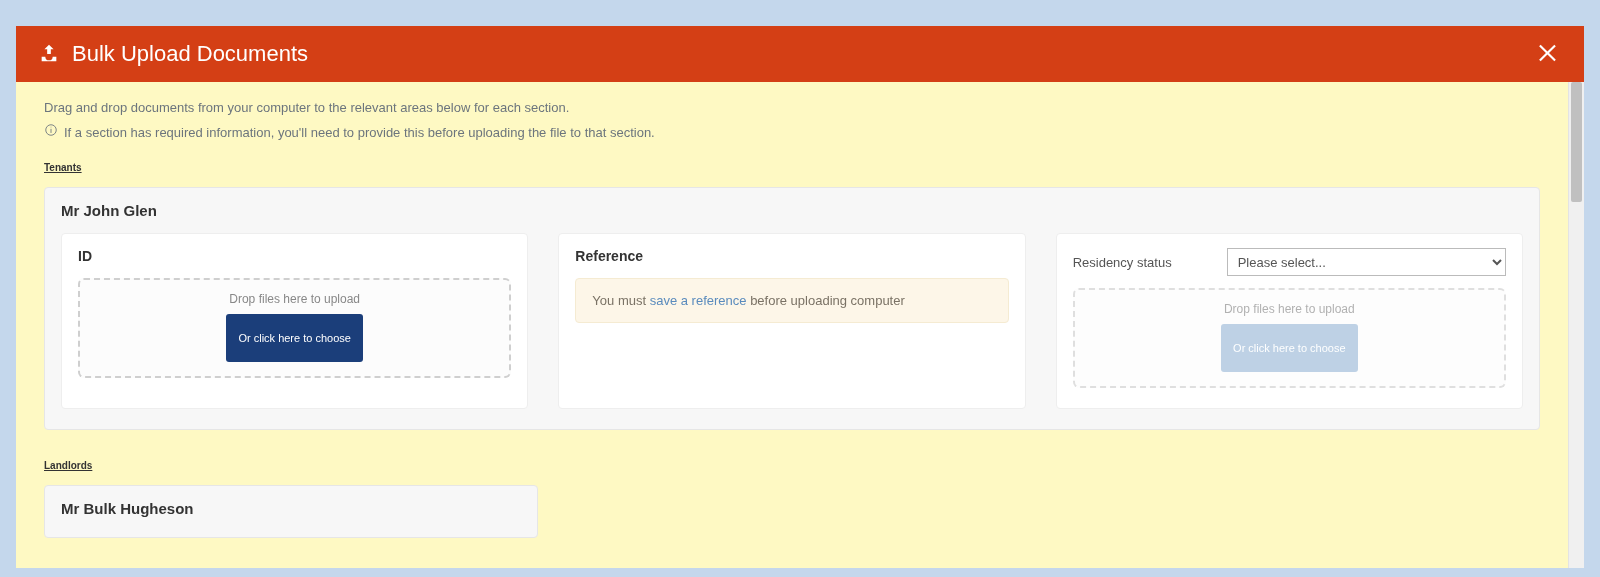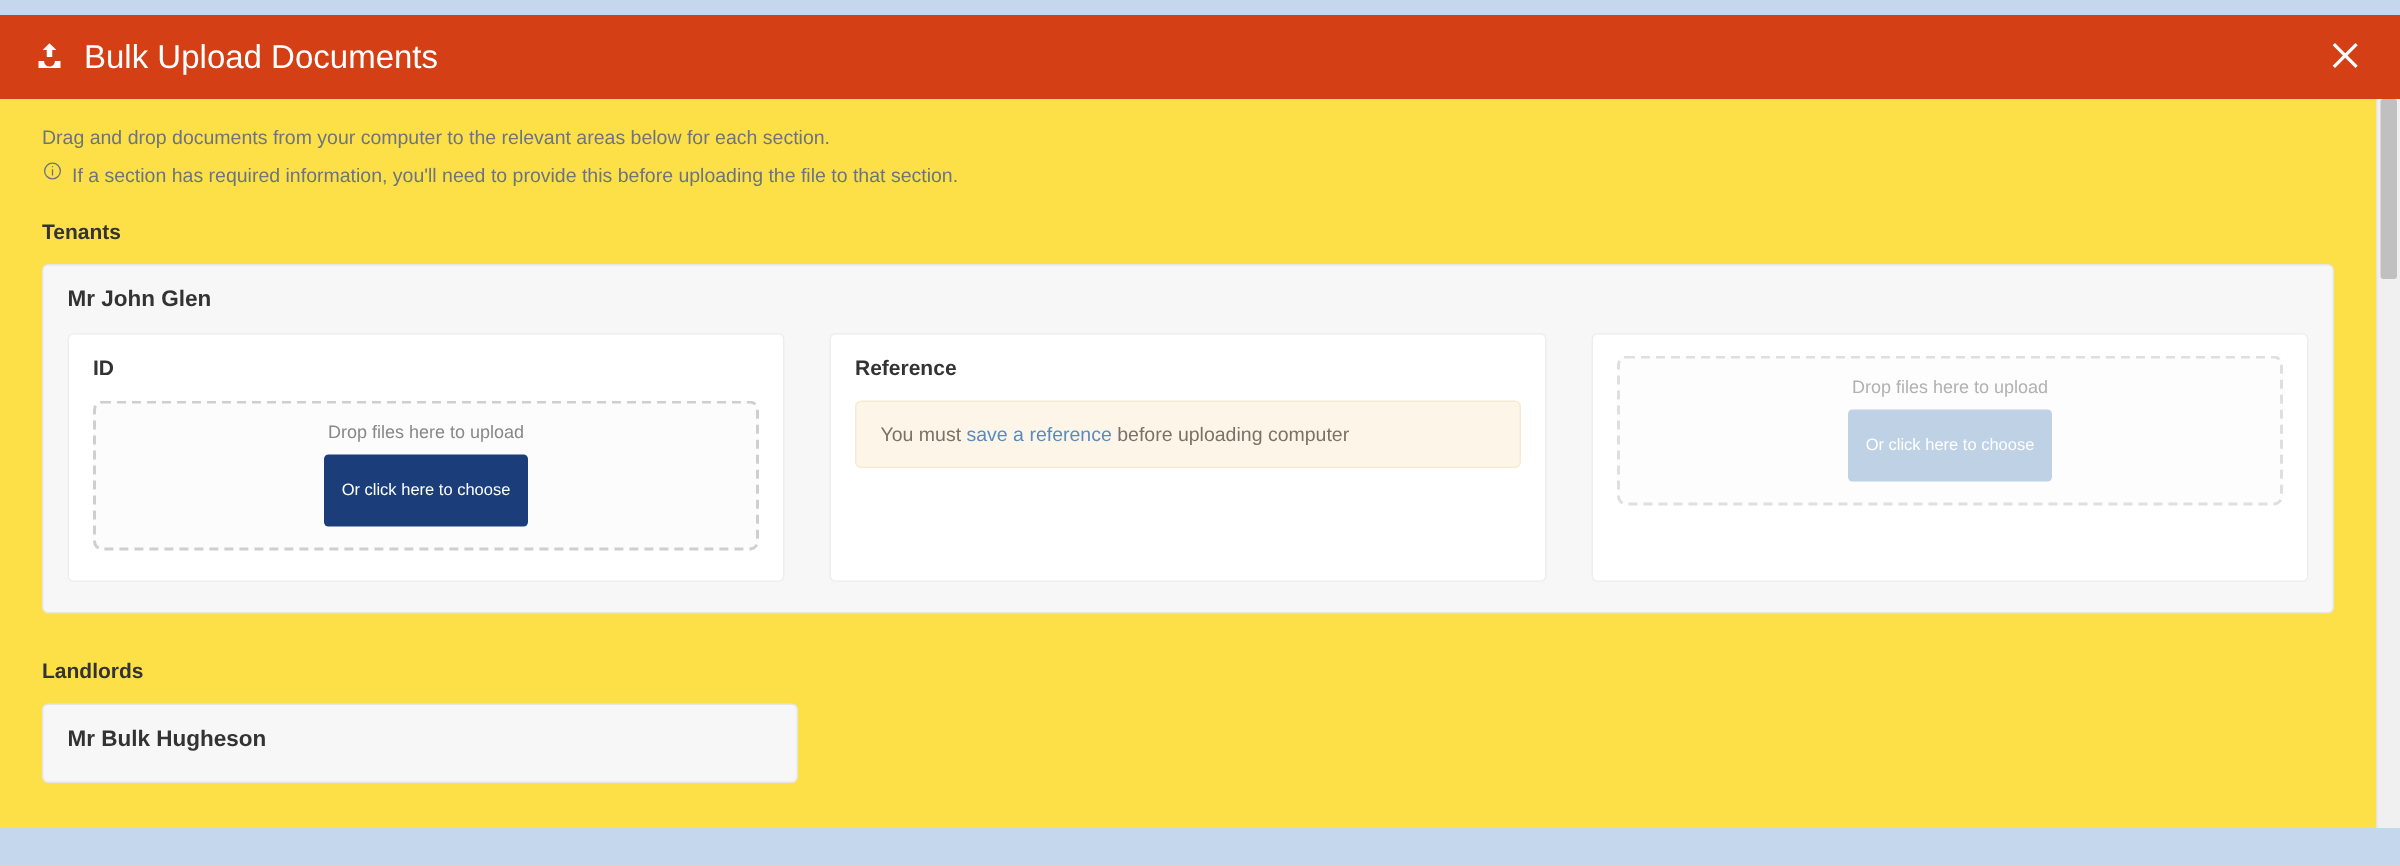--- a/index.html
+++ b/index.html
@@ -9,22 +9,22 @@
     background: #c4d7ec;
     font-size: 14px;
     color: #333;
   }
   .app {
     width: 100%;
     background: #c4d7ec;
     padding-top: 10px;
   }
   .modal {
-    background: #fde047;
-    margin: 0;
+    background: #fef9c3;
+    margin: 16px;
   }
   .modal-header {
     background: #d43f15;
     color: #fff;
     display: flex;
     align-items: center;
     justify-content: space-between;
     padding: 10px 22px;
     height: 56px;
   }
@@ -62,23 +62,24 @@
     background: #c0c0c0;
     border-radius: 2px;
   }
 
   .intro1 { color: #6c757d; font-size: 13px; margin-bottom: 8px; }
   .intro2 { color: #6c757d; font-size: 13px; display: flex; align-items: flex-end; gap: 6px; margin-bottom: 22px;}
   .intro2 svg { width: 14px; height: 14px; fill: none; stroke: #6c757d; stroke-width: 1.5;}
 
   .section-title {
     font-weight: 700;
-    font-size: 14px;
+    font-size: 10px;
     color: #333;
     margin-bottom: 14px;
+    text-decoration: underline;
   }
 
   .group {
     border: 1px solid #e6e6e6;
     border-radius: 4px;
     background: #f7f7f7;
     padding: 14px 16px 20px 16px;
     margin-bottom: 30px;
   }
   .group-name {
@@ -215,20 +216,26 @@
             </div>
 
             <div class="card">
               <div class="card-title">Reference</div>
               <div class="alert">
                 <span>You must </span><a href="#">save a reference</a><span> before uploading computer</span>
               </div>
             </div>
 
             <div class="card">
+              <div class="card-row">
+                <label>Residency status</label>
+                <select>
+                  <option>Please select...</option>
+                </select>
+              </div>
               <div class="dropzone disabled">
                 <div class="drop-text">Drop files here to upload</div>
                 <button class="choose-btn disabled" disabled="">Or click here to choose</button>
               </div>
             </div>
 
           </div>
         </div>
 
         <div class="section-title">Landlords</div>

